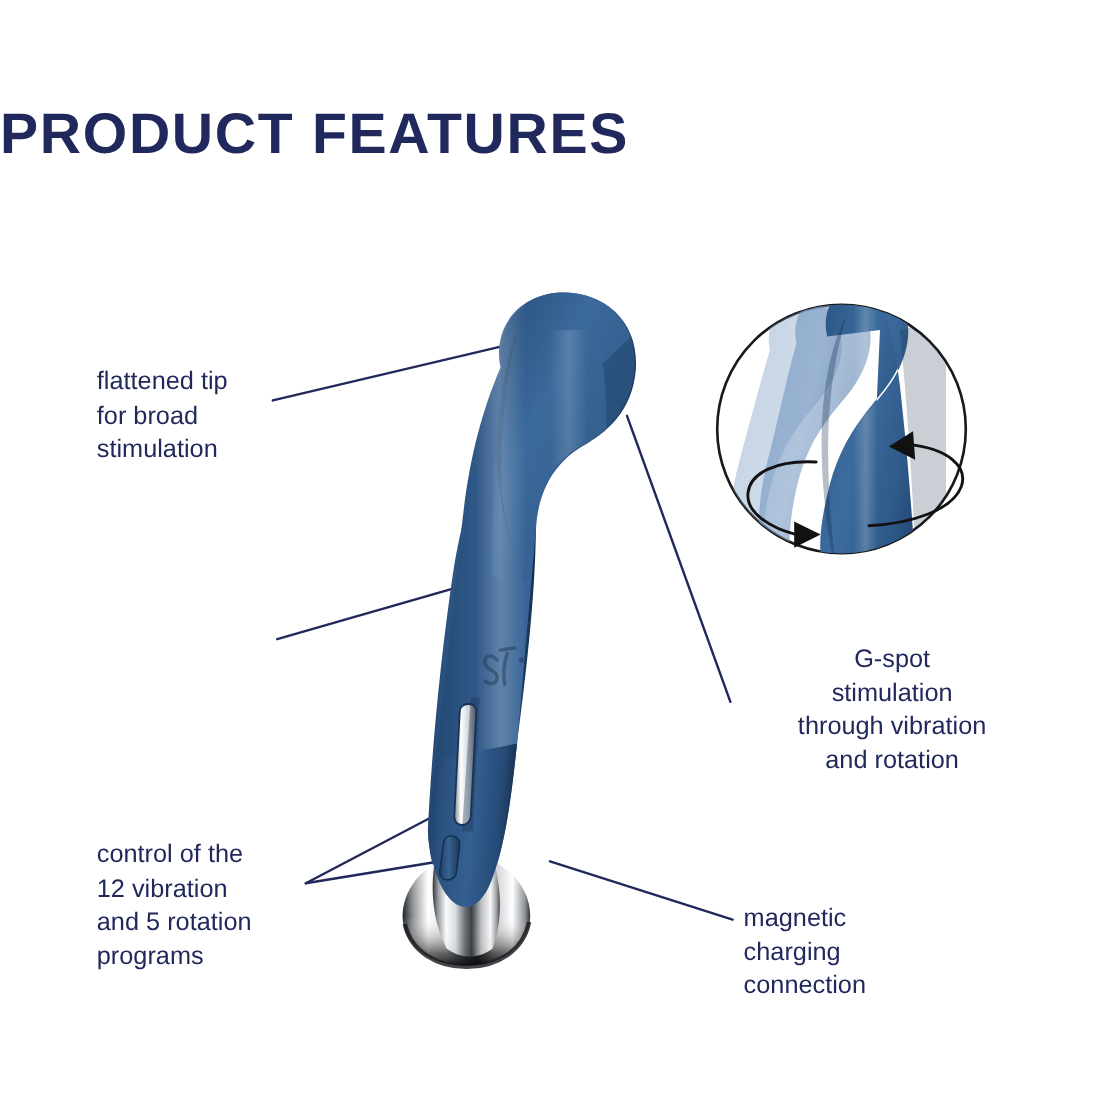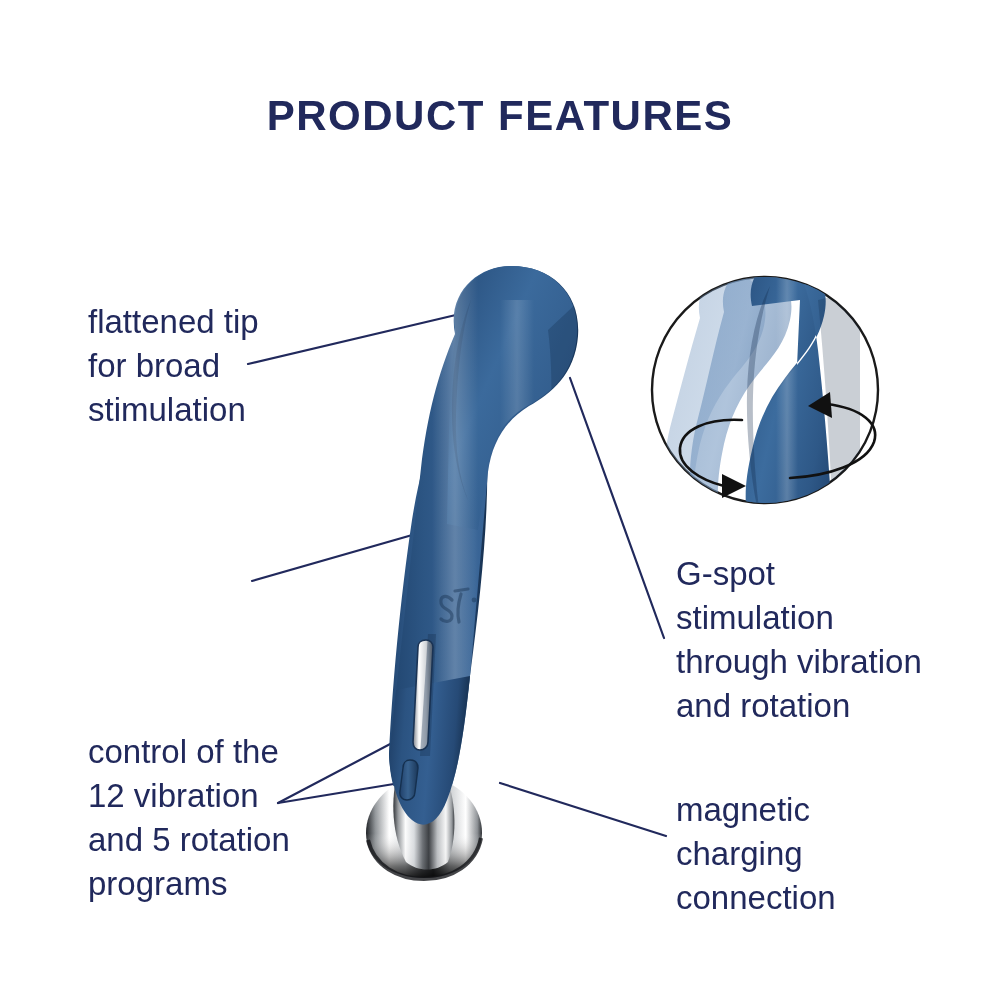--- a/index.html
+++ b/index.html
@@ -13,39 +13,39 @@
     height: 1000px;
     background: #ffffff;
     overflow: hidden;
     font-family: "Liberation Sans", sans-serif;
   }
   #title {
     position: absolute;
     left: 0;
     top: 92px;
     width: 1000px;
-    text-align: center;
-    font-size: 42px;
+    font-size: 52px;
     font-weight: bold;
     letter-spacing: 1.5px;
     color: #21295c;
     font-family: "Liberation Sans", sans-serif;
   }
   .label {
     position: absolute;
     color: #21295c;
-    font-size: 33px;
+    font-size: 23px;
     line-height: 1.33;
     font-family: "Liberation Sans", sans-serif;
     white-space: pre-line;
+    margin-top: 31px;
   }
   #label-tip      { left: 88px;  top: 300px; width: 250px; }
   #label-silicone { left: 88px;  top: 508px; width: 250px; }
   #label-control  { left: 88px;  top: 730px; width: 275px; }
-  #label-gspot    { left: 676px; top: 552px; width: 270px; }
+  #label-gspot    { left: 676px; top: 552px; width: 270px; text-align: center; }
   #label-magnetic { left: 676px; top: 788px; width: 250px; }
 
   #art {
     position: absolute;
     left: 0;
     top: 0;
     width: 1000px;
     height: 1000px;
   }
 </style>

